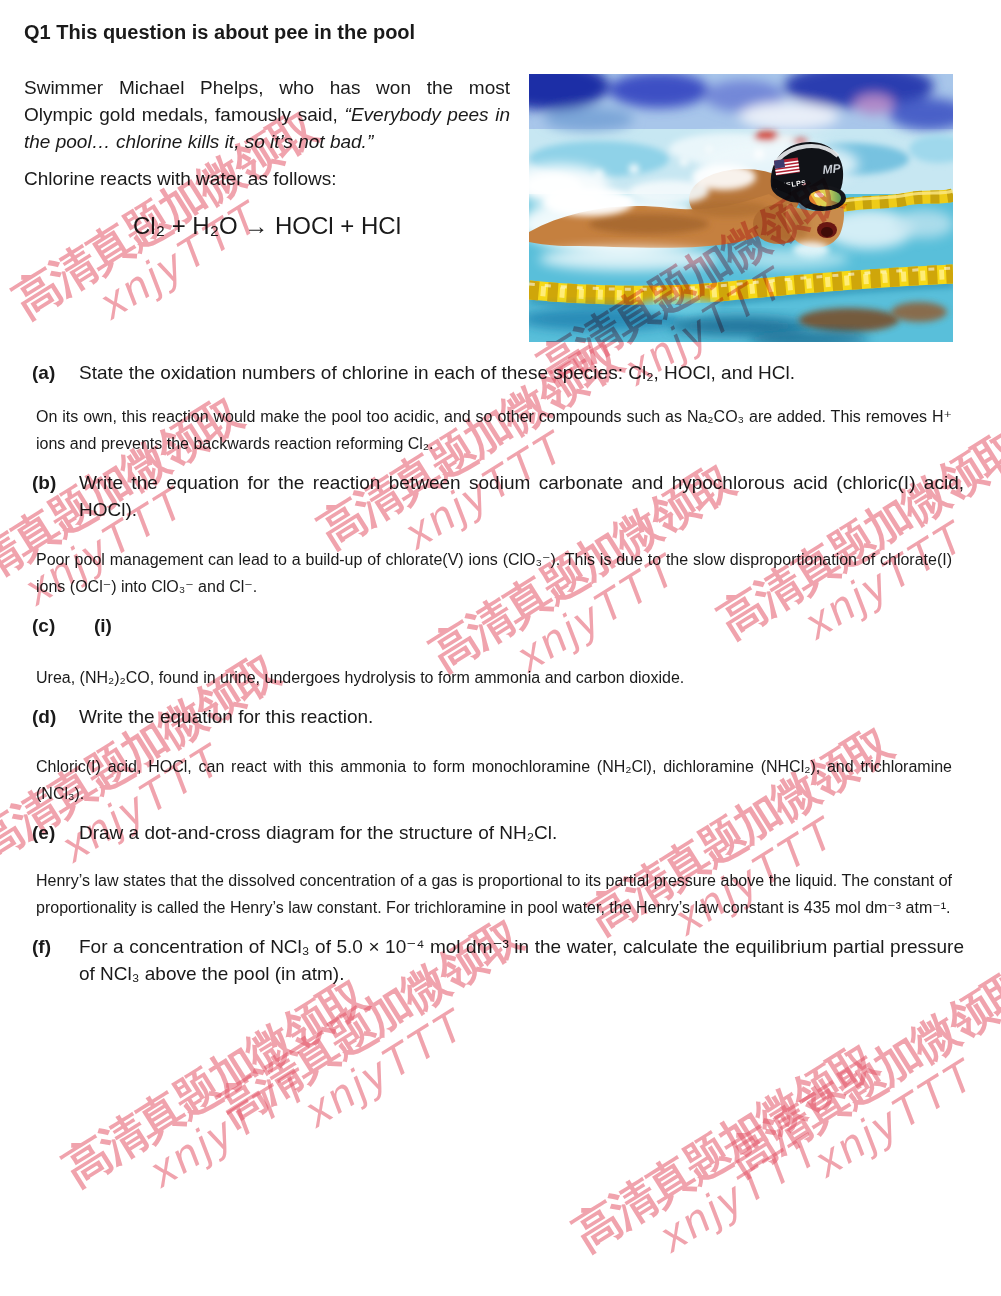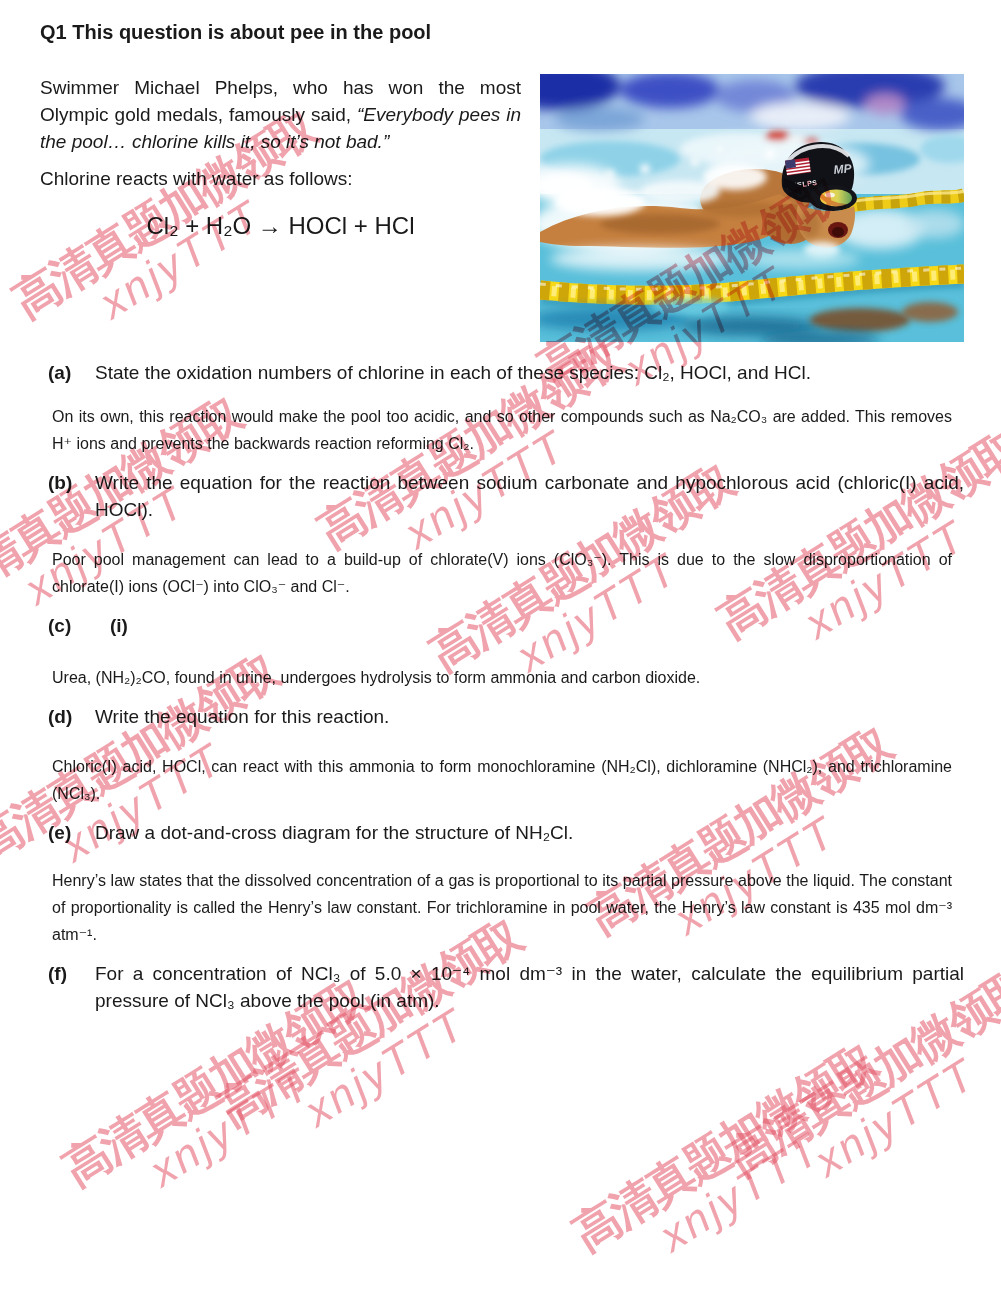--- a/index.html
+++ b/index.html
@@ -2,21 +2,21 @@
 <html><head>
 <meta charset="utf-8">
 <style>
   html,body{margin:0;padding:0;background:#ffffff;}
   .page{
     position:relative;width:1001px;height:1296px;background:#ffffff;
     overflow:hidden;
     font-family:"Liberation Sans","DejaVu Sans",sans-serif;
     color:#1a1a1a;
   }
-  .content{position:relative;padding:20px 37px 0 40px;z-index:1;}
+  .content{position:relative;padding:20px 37px 0 24px;z-index:1;}
   h1.title{font-size:20px;line-height:24px;font-weight:bold;margin:0 0 30px 0;}
   .top-flex{display:flex;gap:19px;align-items:flex-start;}
   .left-col{width:486px;}
   p.body-p{font-size:19px;line-height:27px;margin:0 0 10px 0;text-align:justify;}
   p.mb16{margin-bottom:16px;}
   p.mb8{margin-bottom:20px;}
   .quote{font-style:italic;}
   .equation{font-size:24px;line-height:27px;text-align:center;margin:0;}
   .photo-wrap{width:424px;height:268px;flex:0 0 auto;overflow:hidden;}
   .photo-wrap svg{display:block;}

